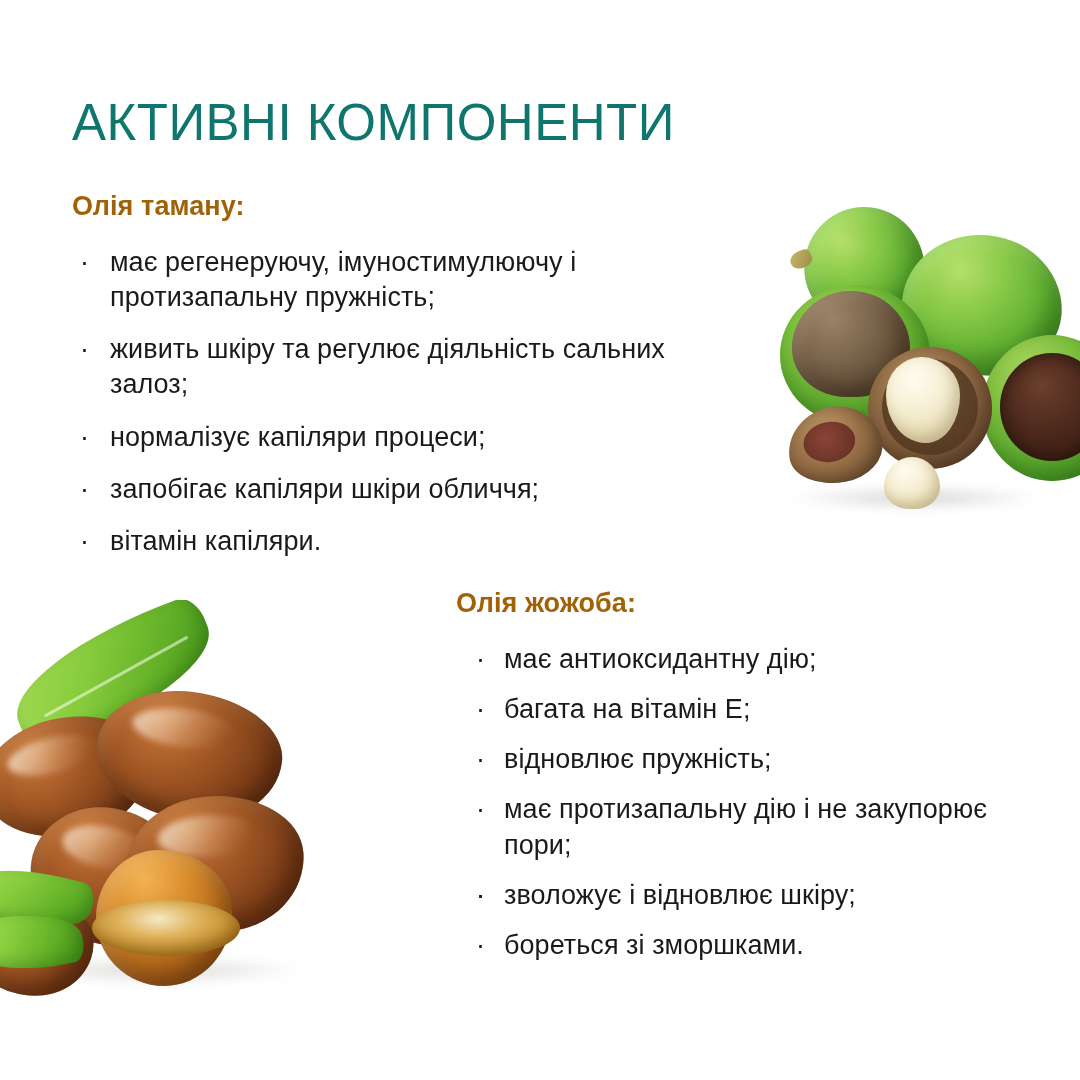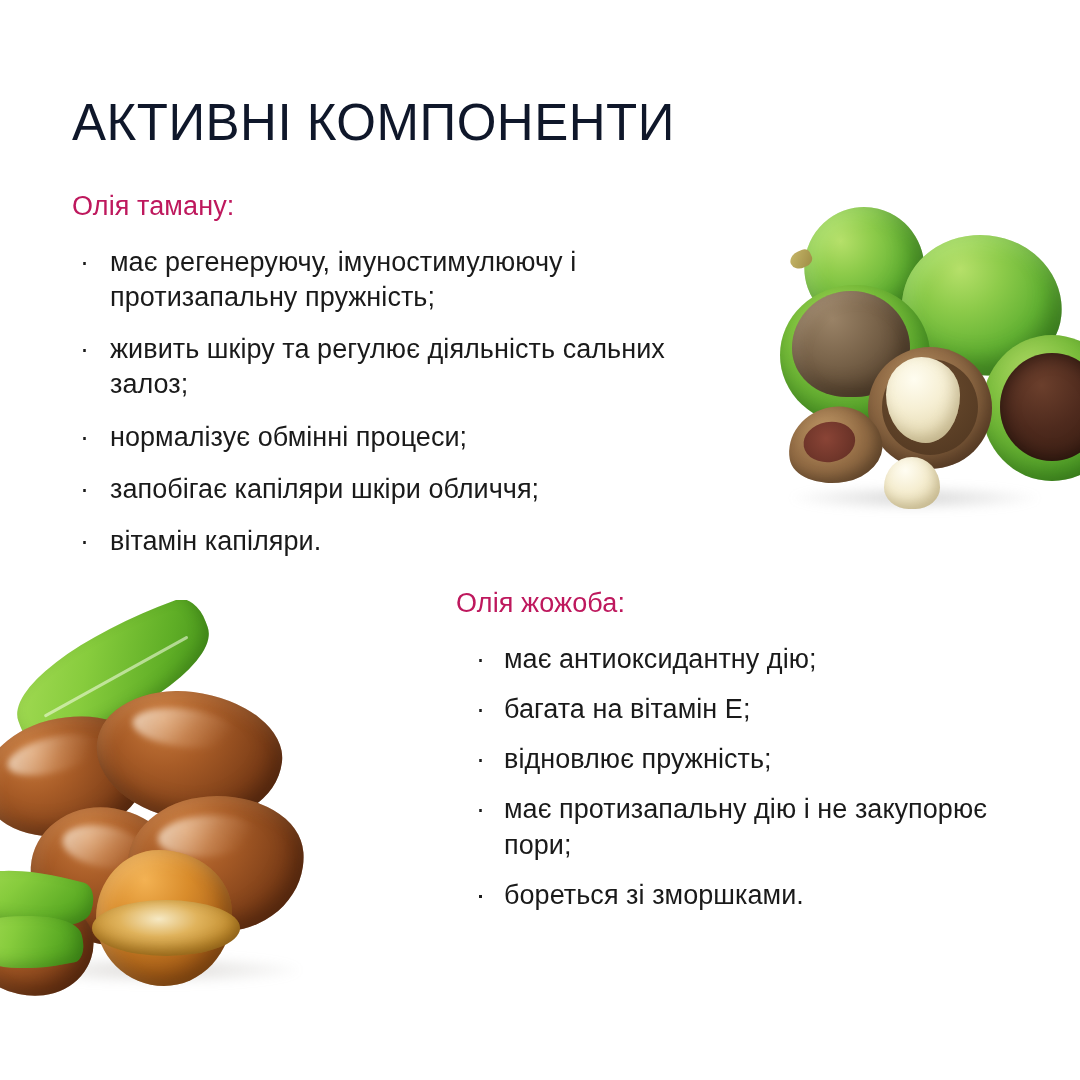--- a/index.html
+++ b/index.html
@@ -21,29 +21,29 @@
 
   
   .page-title {
     position: absolute;
     left: 72px;
     top: 62px;
     font-size: 51px;
     font-weight: 500;
     letter-spacing: 0.5px;
     line-height: 1.05;
-    color: #0f172a;
+    color: #0f766e;
     white-space: nowrap;
   }
 
   
   .section-heading {
     font-size: 27px;
-    font-weight: 400;
-    color: #be185d;
+    font-weight: 700;
+    color: #a16207;
     letter-spacing: 0.1px;
     line-height: 1.2;
   }
   .bullet-list {
     list-style: none;
     margin: 0;
     padding: 0;
   }
   .bullet-item {
     position: relative;
@@ -373,21 +373,21 @@
       <li class="bullet-item">
         <span class="dot">·</span>
         <span>має регенеруючу, імуностимулюючу і протизапальну пружність;</span>
       </li>
       <li class="bullet-item">
         <span class="dot">·</span>
         <span>живить шкіру та регулює діяльність сальних залоз;</span>
       </li>
       <li class="bullet-item">
         <span class="dot">·</span>
-        <span>нормалізує обмінні процеси;</span>
+        <span>нормалізує капіляри процеси;</span>
       </li>
       <li class="bullet-item">
         <span class="dot">·</span>
         <span>запобігає капіляри шкіри обличчя;</span>
       </li>
       <li class="bullet-item">
         <span class="dot">·</span>
         <span>вітамін капіляри.</span>
       </li>
     </ul>
@@ -410,20 +410,21 @@
       </li>
       <li class="bullet-item">
         <span class="dot">·</span>
         <span>має протизапальну дію і не закупорює пори;</span>
       </li>
       <li class="bullet-item">
         <span class="dot">·</span>
       </li>
       <li class="bullet-item">
         <span class="dot">·</span>
+        <span>зволожує і відновлює шкіру;</span>
       </li>
       <li class="bullet-item">
         <span class="dot">·</span>
         <span>бореться зі зморшками.</span>
       </li>
     </ul>
   </section>
 
 </div>
 

